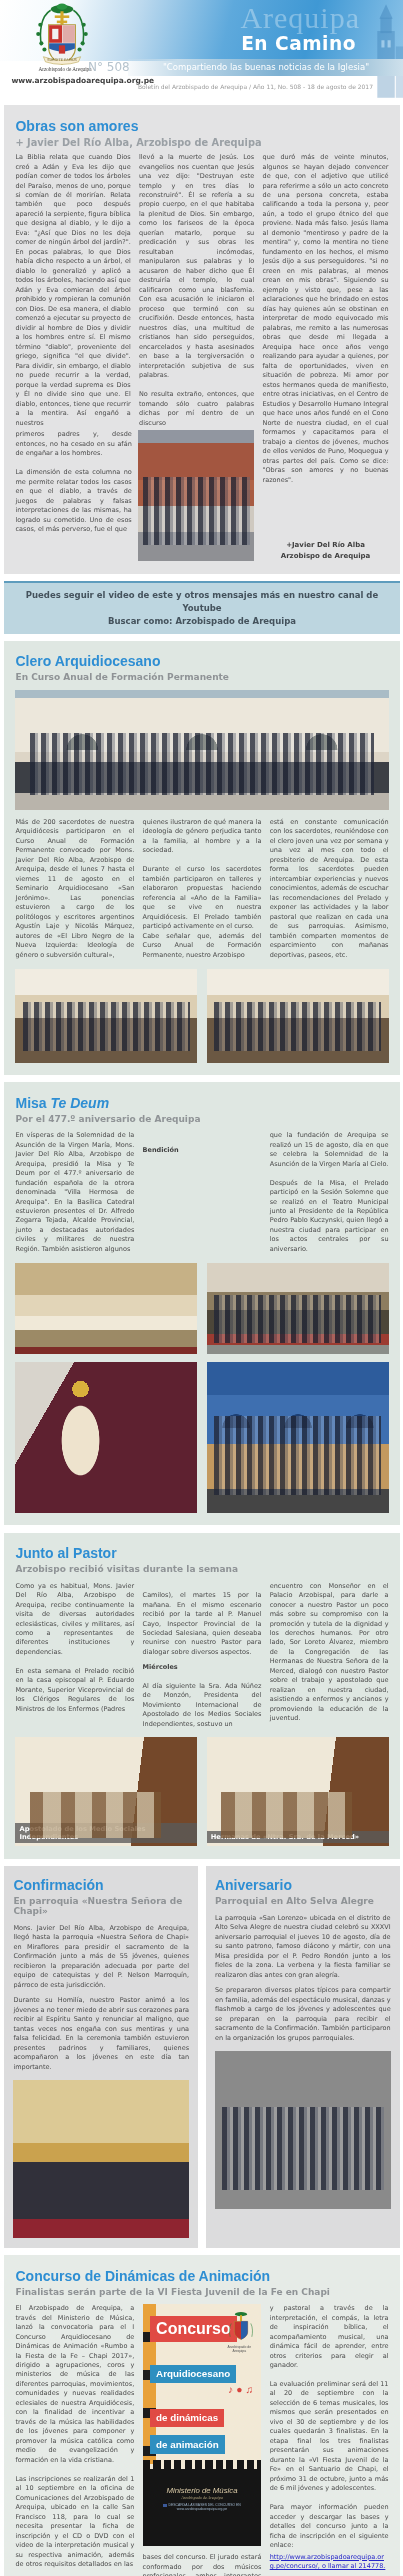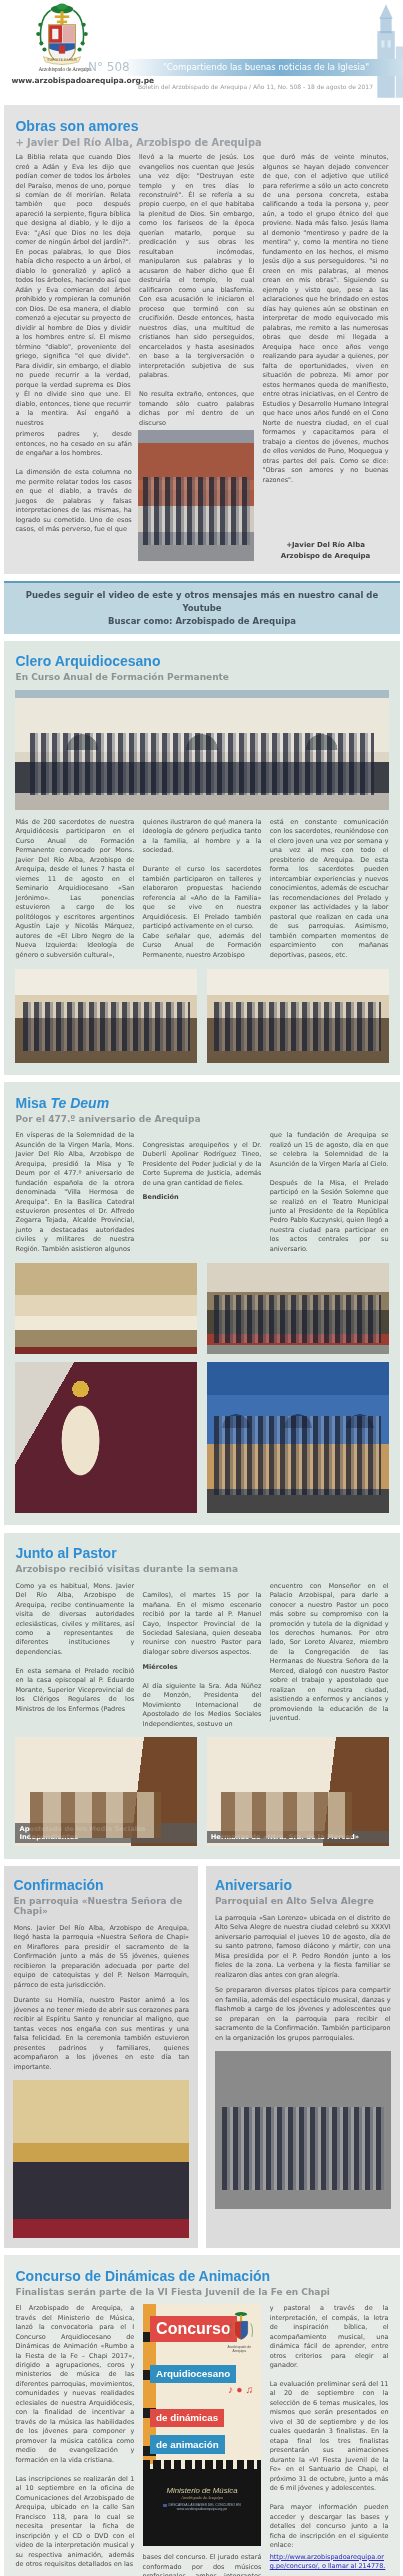--- a/index.html
+++ b/index.html
@@ -112,20 +112,24 @@
   .poster-note{margin-top:3.1px;font-size:3.4px;color:#9fb6cc;}
   .fb-chip{display:inline-block;width:3.6px;height:3.6px;background:#3b5998;margin-right:1.6px;vertical-align:middle;}
   .conc-link{color:#2525c8;text-decoration:underline;word-break:break-all;font-size:6.5px;line-height:1.46;display:block;margin-top:2.1px;text-align:justify;}
 </style>
 </head>
 <body>
 
 <div class="page">
 
   <div class="header">
+    <div class="header-top">
+      <div class="ghost-title">Arequipa</div>
+      <div class="masthead">En Camino</div>
+    </div>
     <svg class="tower" viewBox="0 0 74 190">
       <g fill="#2a6ea8">
         <rect x="22" y="60" width="34" height="130" opacity=".55"></rect>
         <rect x="28" y="34" width="22" height="30" opacity=".6"></rect>
         <path d="M39 8 L52 36 L26 36 Z" opacity=".6"></path>
         <rect x="30" y="78" width="6" height="14" fill="#bcd9ee"></rect>
         <rect x="42" y="78" width="6" height="14" fill="#bcd9ee"></rect>
         <rect x="58" y="90" width="16" height="100" opacity=".45"></rect>
       </g>
     </svg>
@@ -214,21 +218,20 @@
       <div class="ph ph-room crowd" style="height:94px;"></div>
     </div>
   </div>
 
   <div class="section bg-green">
     <h2 class="sec-title"><span>Misa </span><i>Te Deum</i></h2>
     <div class="sec-sub">Por el 477.º aniversario de Arequipa</div>
     <div class="cols">
       <div class="col">En vísperas de la Solemnidad de la Asunción de la Virgen María, Mons. Javier Del Río Alba, Arzobispo de Arequipa, presidió la Misa y Te Deum por el 477.º aniversario de fundación española de la otrora denominada "Villa Hermosa de Arequipa". En la Basílica Catedral estuvieron presentes el Dr. Alfredo Zegarra Tejada, Alcalde Provincial, junto a destacadas autoridades civiles y militares de nuestra Región. También asistieron algunos</div>
       <div class="col">
-        <span>Congresistas arequipeños y el Dr. Duberlí Apolinar Rodríguez Tineo, Presidente del Poder Judicial y de la Corte Suprema de Justicia, además de una gran cantidad de fieles.</span>
         <div class="col-head">Bendición</div>
       </div>
       <div class="col">que la fundación de Arequipa se realizó un 15 de agosto, día en que se celebra la Solemnidad de la Asunción de la Virgen María al Cielo.
 
 Después de la Misa, el Prelado participó en la Sesión Solemne que se realizó en el Teatro Municipal junto al Presidente de la República Pedro Pablo Kuczynski, quien llegó a nuestra ciudad para participar en los actos centrales por su aniversario.</div>
     </div>
     <div class="photo-row">
       <div class="ph ph-cathedral" style="height:91px;"></div>
       <div class="ph ph-authorities crowd" style="height:91px;"></div>
     </div>

